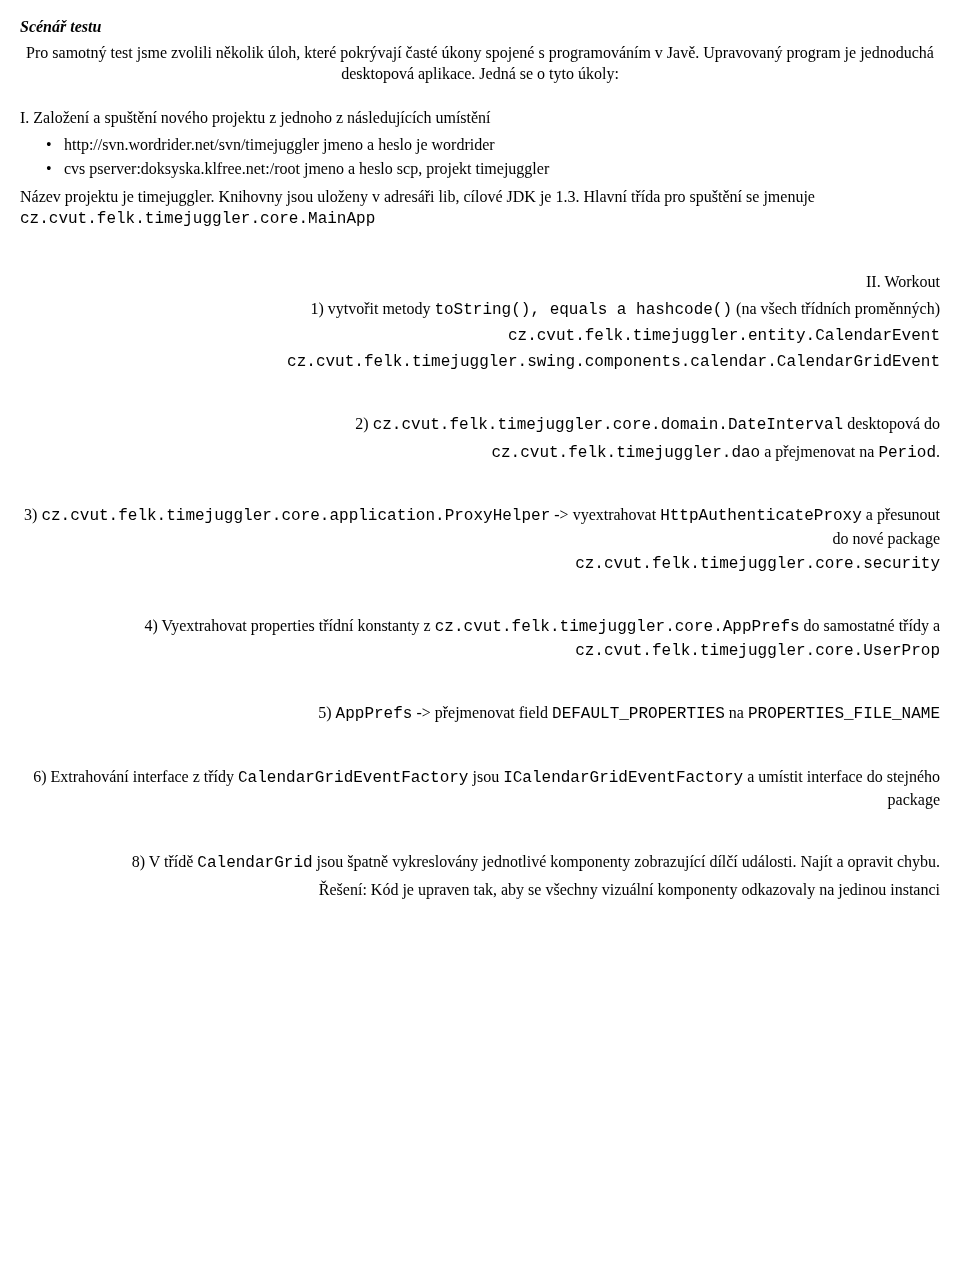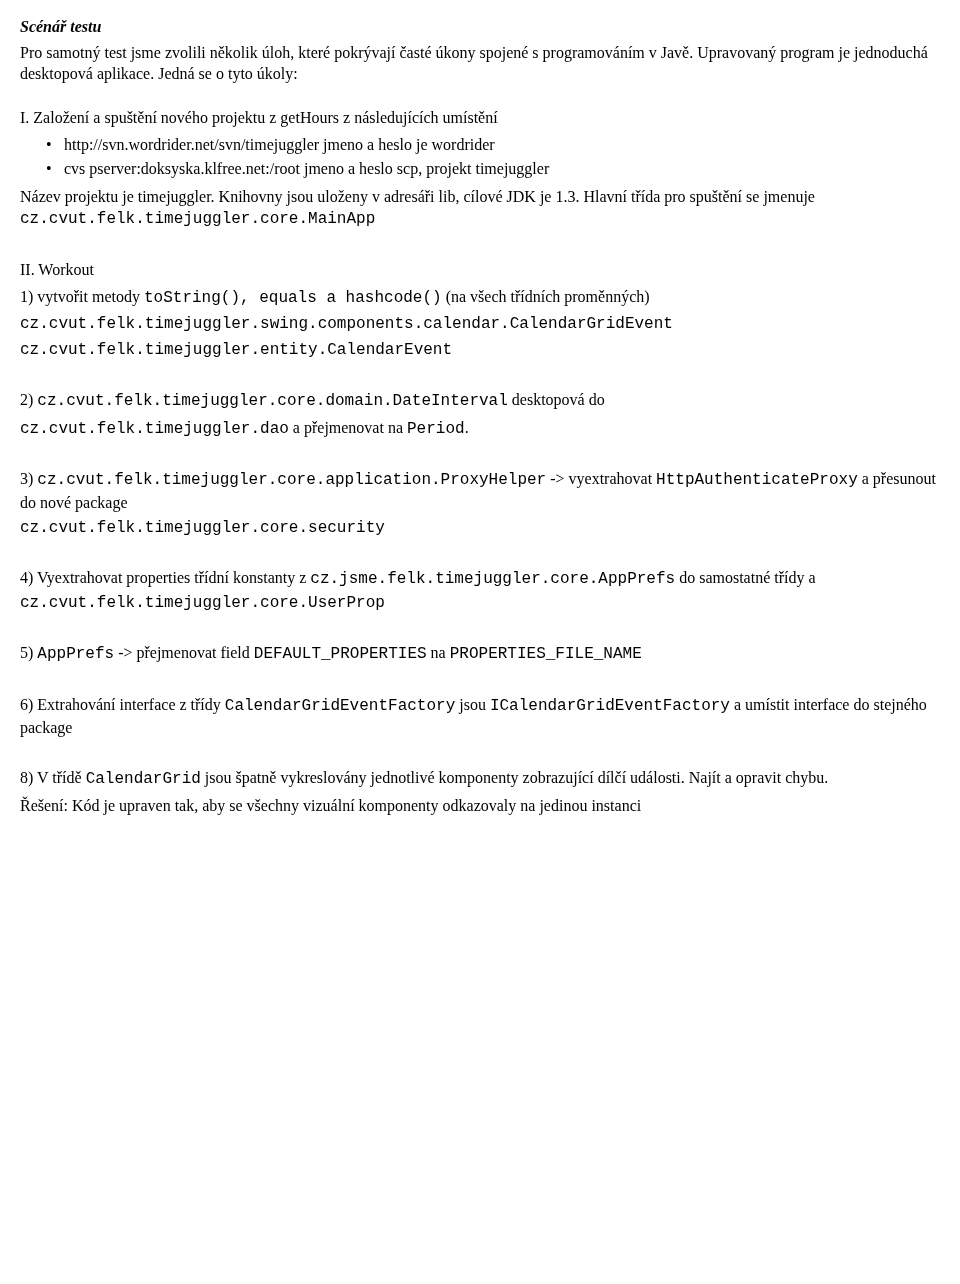--- a/index.html
+++ b/index.html
@@ -14,20 +14,21 @@
     box-sizing: border-box;
   }
   .title {
     font-size: 16px;
     font-weight: bold;
     font-style: italic;
     margin-bottom: 4px;
   }
   .intro {
     margin-bottom: 20px;
+    text-align: center;
   }
   .section-head {
     margin-top: 22px;
     margin-bottom: 6px;
   }
   ul.bul {
     margin: 4px 0 6px 26px;
     padding: 0;
     list-style: none;
     font-family: Liberation Serif, serif;
@@ -40,70 +41,71 @@
   ul.bul li::before {
     content: "•";
     position: absolute;
     left: 0;
     top: 0;
   }
   .para {
     margin: 4px 0;
   }
   .block {
-    margin-top: 28px;
+    margin-top: 40px;
+    text-align: right;
   }
   .code {
     font-family: Liberation Mono, monospace;
   }
   .nowrap { white-space: nowrap; }
 </style>
 </head>
 <body>
 
 <div class="title">Scénář testu</div>
 <div class="intro">Pro samotný test jsme zvolili několik úloh, které pokrývají časté úkony spojené s programováním v Javě. Upravovaný program je jednoduchá desktopová aplikace. Jedná se o tyto úkoly:</div>
 
-<div class="section-head">I. Založení a spuštění nového projektu z getHours z následujících umístění</div>
+<div class="section-head">I. Založení a spuštění nového projektu z jednoho z následujících umístění</div>
 <ul class="bul">
   <li>http://svn.wordrider.net/svn/timejuggler jmeno a heslo je wordrider</li>
   <li>cvs pserver:doksyska.klfree.net:/root jmeno a heslo scp, projekt timejuggler</li>
 </ul>
 <div class="para">
   <span>Název projektu je timejuggler. Knihovny jsou uloženy v adresáři lib, cílové JDK je 1.3. Hlavní třída pro spuštění se jmenuje </span><span class="code">cz.cvut.felk.timejuggler.core.MainApp</span>
 </div>
 
 <div class="block">
   <div class="section-head">II. Workout</div>
 
   <div class="para">
     <span>1) vytvořit metody </span><span class="code">toString(), equals a hashcode()</span><span> (na všech třídních proměnných)</span>
   </div>
+  <div class="para code">cz.cvut.felk.timejuggler.entity.CalendarEvent</div>
   <div class="para code">cz.cvut.felk.timejuggler.swing.components.calendar.CalendarGridEvent</div>
-  <div class="para code">cz.cvut.felk.timejuggler.entity.CalendarEvent</div>
 
   <div class="block">
     <div class="para">
       <span>2) </span><span class="code">cz.cvut.felk.timejuggler.core.domain.DateInterval</span><span> desktopová do</span>
     </div>
     <div class="para">
       <span class="code">cz.cvut.felk.timejuggler.dao</span><span> a přejmenovat na </span><span class="code">Period</span><span>.</span>
     </div>
   </div>
 
   <div class="block">
     <div class="para">
       <span>3) </span><span class="code">cz.cvut.felk.timejuggler.core.application.ProxyHelper</span><span> -&gt; vyextrahovat </span><span class="code">HttpAuthenticateProxy</span><span> a přesunout do nové package</span>
     </div>
     <div class="para code">cz.cvut.felk.timejuggler.core.security</div>
   </div>
 
   <div class="block">
     <div class="para">
-      <span>4) Vyextrahovat properties třídní konstanty z </span><span class="code">cz.jsme.felk.timejuggler.core.AppPrefs</span><span> do samostatné třídy a </span><span class="code">cz.cvut.felk.timejuggler.core.UserProp</span>
+      <span>4) Vyextrahovat properties třídní konstanty z </span><span class="code">cz.cvut.felk.timejuggler.core.AppPrefs</span><span> do samostatné třídy a </span><span class="code">cz.cvut.felk.timejuggler.core.UserProp</span>
     </div>
   </div>
 
   <div class="block">
     <div class="para">
       <span>5) </span><span class="code">AppPrefs</span><span> -&gt; přejmenovat field </span><span class="code">DEFAULT_PROPERTIES</span><span> na </span><span class="code">PROPERTIES_FILE_NAME</span>
     </div>
   </div>
 
   <div class="block">

